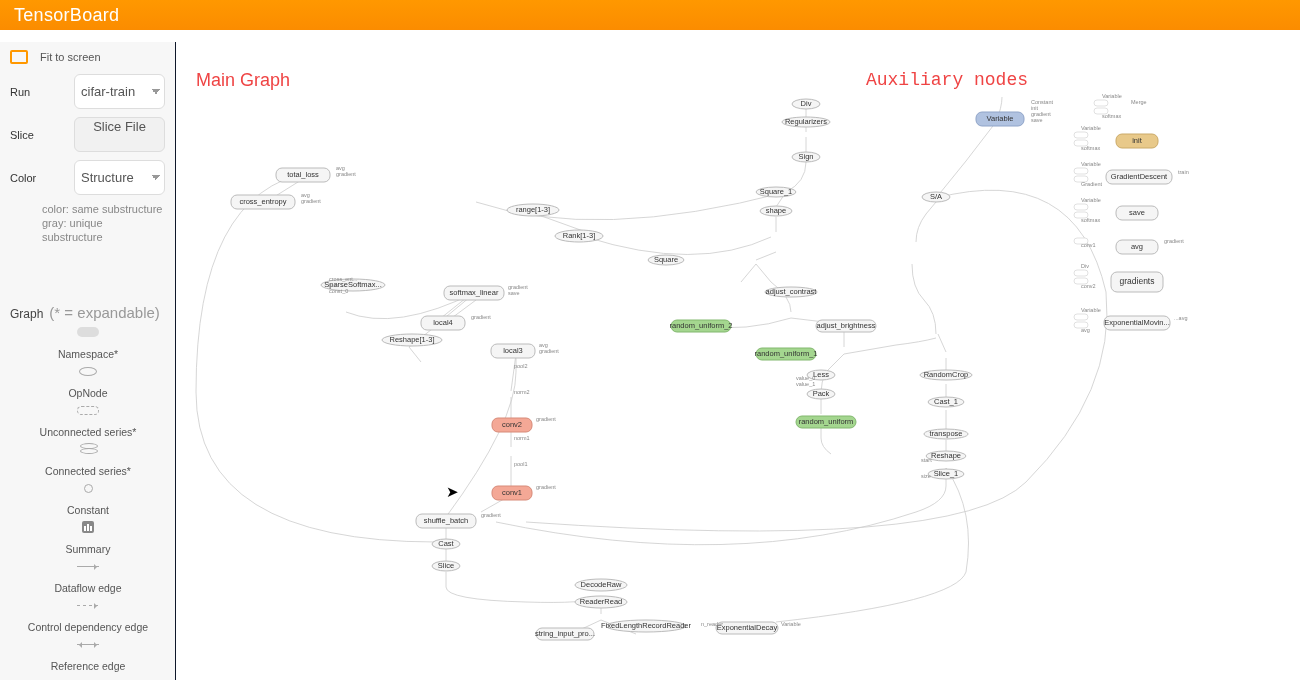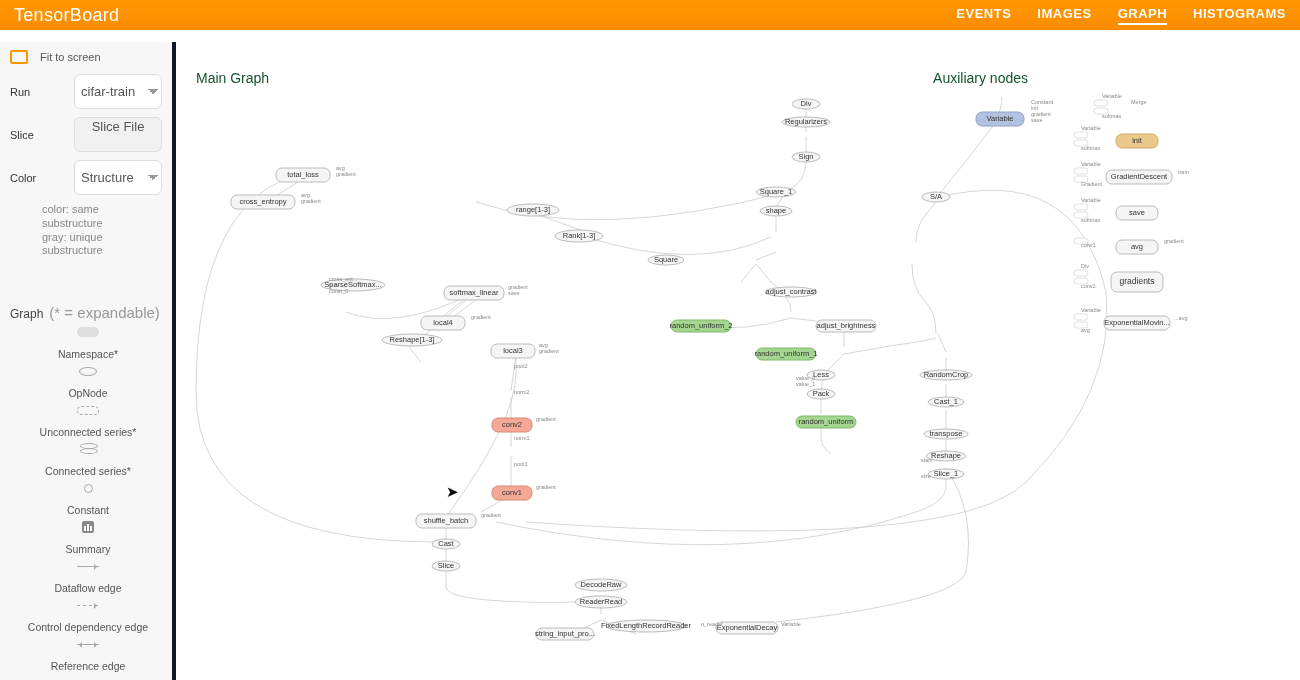--- a/index.html
+++ b/index.html
@@ -6,21 +6,21 @@
   body { font-family: "Helvetica Neue", Arial, sans-serif; font-size: 12px; color: #333; background: #fff; width: 1300px; height: 680px; overflow: hidden; position: relative; }
 
   
   .header { height: 30px; background: linear-gradient(#FF9800, #FB8C00); color: #fff; display: flex; align-items: center; justify-content: space-between; padding: 0 14px; }
   .header .logo { font-size: 18px; font-weight: 400; letter-spacing: 0.3px; }
   .header .tabs { display: flex; gap: 26px; font-size: 13px; font-weight: 600; letter-spacing: 0.5px; }
   .header .tabs .tab { cursor: pointer; opacity: 0.95; }
   .header .tabs .tab.active { border-bottom: 2px solid #fff; padding-bottom: 2px; opacity: 1; }
 
   
-  .sidebar { position: absolute; left: 0; top: 42px; bottom: 0; width: 176px; background: #f7f7f7; border-right: 4px solid #0f172a; padding: 8px 10px; font-size: 11px; color: #555; }
+  .sidebar { position: absolute; left: 0; top: 42px; bottom: 0; width: 176px; background: #f7f7f7; border-right: 1px solid #0f172a; padding: 8px 10px; font-size: 11px; color: #555; }
   .sidebar .fit-row { display: flex; align-items: center; gap: 12px; margin-bottom: 10px; }
   .fit-icon { width: 18px; height: 14px; border: 2px solid #FF9800; border-radius: 2px; position: relative; }
   .fit-icon::before, .fit-icon::after { content:''; position:absolute; background:#fff; }
   .sidebar .ctl-row { display: flex; align-items: center; gap: 24px; margin-bottom: 8px; }
   .sidebar .ctl-row .lbl { width: 40px; color:#333; }
   .sidebar select, .sidebar .filebtn { flex:1; font-size: 13px; background:#fff; border:1px solid #ddd; border-radius:6px; height:35px; line-height:18px; padding:0 6px; color:#555; text-align:center; cursor:pointer; }
   .sidebar select { text-align:left; appearance:none; background-image: linear-gradient(45deg, transparent 50%, #999 50%), linear-gradient(135deg, #999 50%, transparent 50%); background-position: right 8px center, right 3px center; background-size: 5px 5px, 5px 5px; background-repeat: no-repeat; }
   .sidebar .filebtn { background:#f1f1f1; }
   .sidebar .color-hint { font-size:11px; line-height:1.25; color:#888; margin-left:32px; }
 
@@ -39,23 +39,23 @@
   .ic-sum { width:12px; height:12px; background:#888; border-radius:2px; position:relative;}
   .ic-sum::after{content:'';position:absolute;bottom:2px;left:2px;width:2px;height:5px;background:#fff;box-shadow:3px 0 0 #fff, 6px 0 0 #fff;}
   .ic-sum::before{content:'';position:absolute;bottom:2px;left:5px;width:2px;height:7px;background:#fff;}
   .ic-arrow { width:22px; height:1px; background:#aaa; position:relative;}
   .ic-arrow::after{content:'';position:absolute;right:-1px;top:-2px;border:3px solid transparent;border-left-color:#aaa;}
   .ic-arrow.dash { background: repeating-linear-gradient(90deg,#aaa 0 3px,transparent 3px 6px); }
   .ic-arrow.ref::before{content:'';position:absolute;left:-1px;top:-2px;border:3px solid transparent;border-right-color:#aaa;}
 
   
   .canvas { position:absolute; left:176px; right:0; top:42px; bottom:0; background:#fff; }
-  .canvas h3 { position:absolute; font-size:14px; font-weight:400; color:#14532d; }
+  .canvas h3 { position:absolute; font-size:18px; font-weight:400; color:#ef4444; }
   .main-title { left:20px; top:28px; }
-  .aux-title { right:272px; top:28px; }
+  .aux-title { right:272px; top:28px;font-family:Liberation Mono, monospace; }
 
   svg.graph { position:absolute; inset:0; width:100%; height:100%; }
 
   .node { cursor:pointer; }
   .node rect, .node ellipse { fill:#f5f5f5; stroke:#bbb; stroke-width:1; }
   .node.salmon rect { fill:#f4a896; stroke:#d78a78; }
   .node.green rect { fill:#a4d68f; stroke:#82b86e; }
   .node.blue rect { fill:#b0c2e0; stroke:#8fa4c8; }
   .node.tan rect { fill:#e8c98a; stroke:#cbaa68; }
   .node text { font-size:7.5px; fill:#333; text-anchor:middle; dominant-baseline:middle; pointer-events:none; }
@@ -65,26 +65,20 @@
   .aux-tiny text { font-size:5.5px; fill:#888; }
   .aux-tiny .mk { fill:#fff; stroke:#ccc; stroke-width:0.6; }
 
   .chip { rx:6; ry:6; }
 </style>
 </head>
 <body>
 
 <div class="header">
   <div class="logo">TensorBoard</div>
-  <div class="tabs">
-    <div class="tab">EVENTS</div>
-    <div class="tab">IMAGES</div>
-    <div class="tab active">GRAPH</div>
-    <div class="tab">HISTOGRAMS</div>
-  </div>
 </div>
 
 <div class="sidebar">
   <div class="fit-row">
     <span class="fit-icon"></span>
     <span>Fit to screen</span>
   </div>
   <div class="ctl-row">
     <span class="lbl">Run</span>
     <select><option>cifar-train</option></select>

